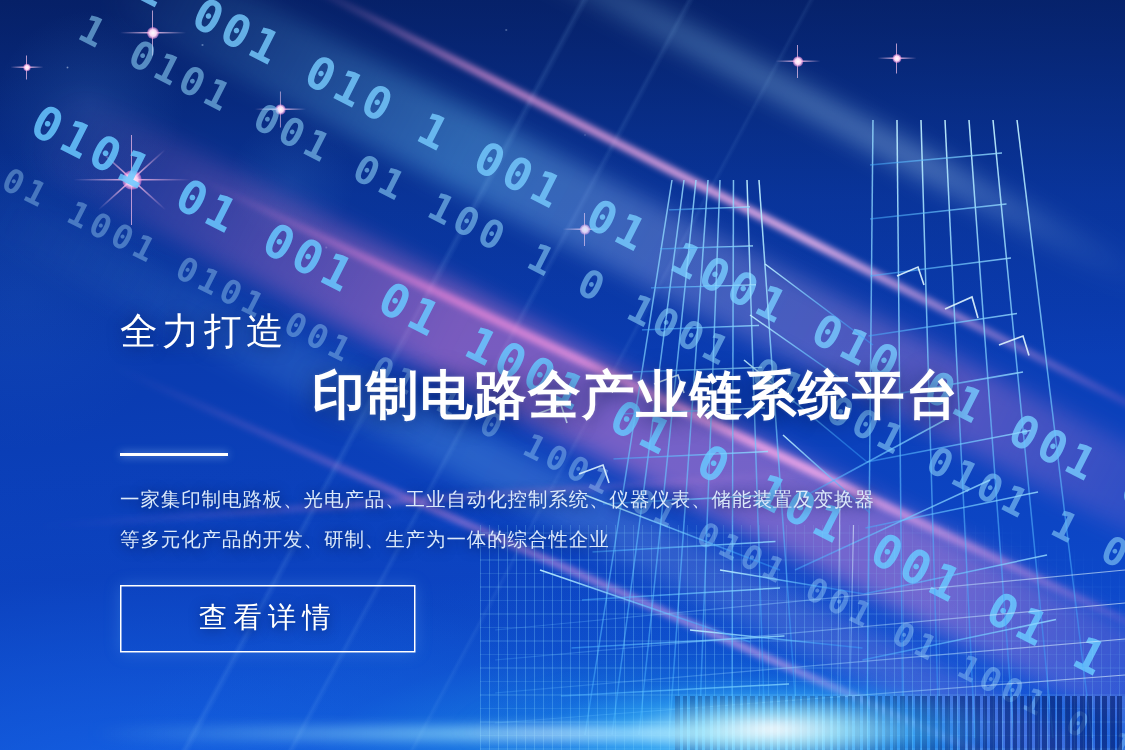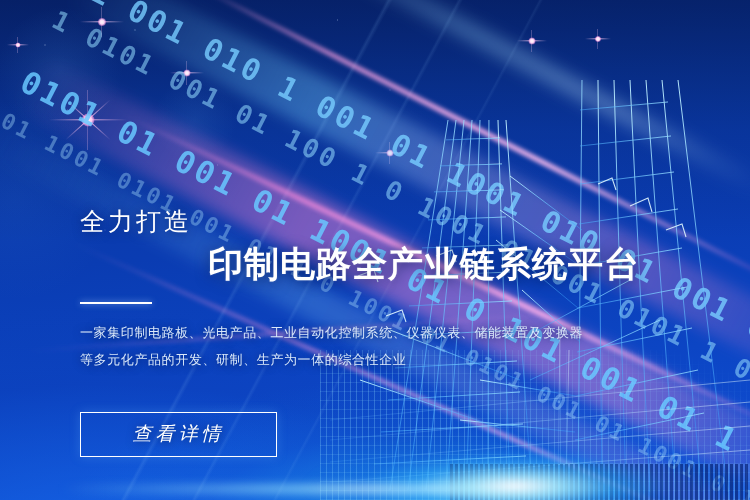--- a/index.html
+++ b/index.html
@@ -184,31 +184,30 @@
     box-shadow:0 0 6px rgba(180,220,255,0.7);
   }
   .desc { margin-top:16px; }
   .desc p {
     font-size:13px; font-weight:400; color:#dbe9fa;
     line-height:2.05; letter-spacing:.6px; white-space:nowrap;
     text-shadow:0 1px 8px rgba(4,24,80,0.8);
   }
 
   .cta {
-    display:block; margin-top:38px;
+    display:block; margin-top:16px;
     width:197px; height:45px;
     background:transparent;
     border:1.6px solid #ffffff;
     color:#ffffff;
     font-family:"Liberation Sans", sans-serif;
     font-size:19px; font-weight:400; letter-spacing:4px;
     cursor:pointer;
     text-shadow:0 1px 8px rgba(4,24,80,0.7);
     box-shadow:0 0 10px rgba(120,190,255,0.25);
-    font-style:italic;
   }
 </style>
 </head>
 <body>
 
 <div class="banner">
 
   <div class="layer vignette-top"></div>
   <div class="layer nebula"></div>
   <div class="layer dust"></div>

